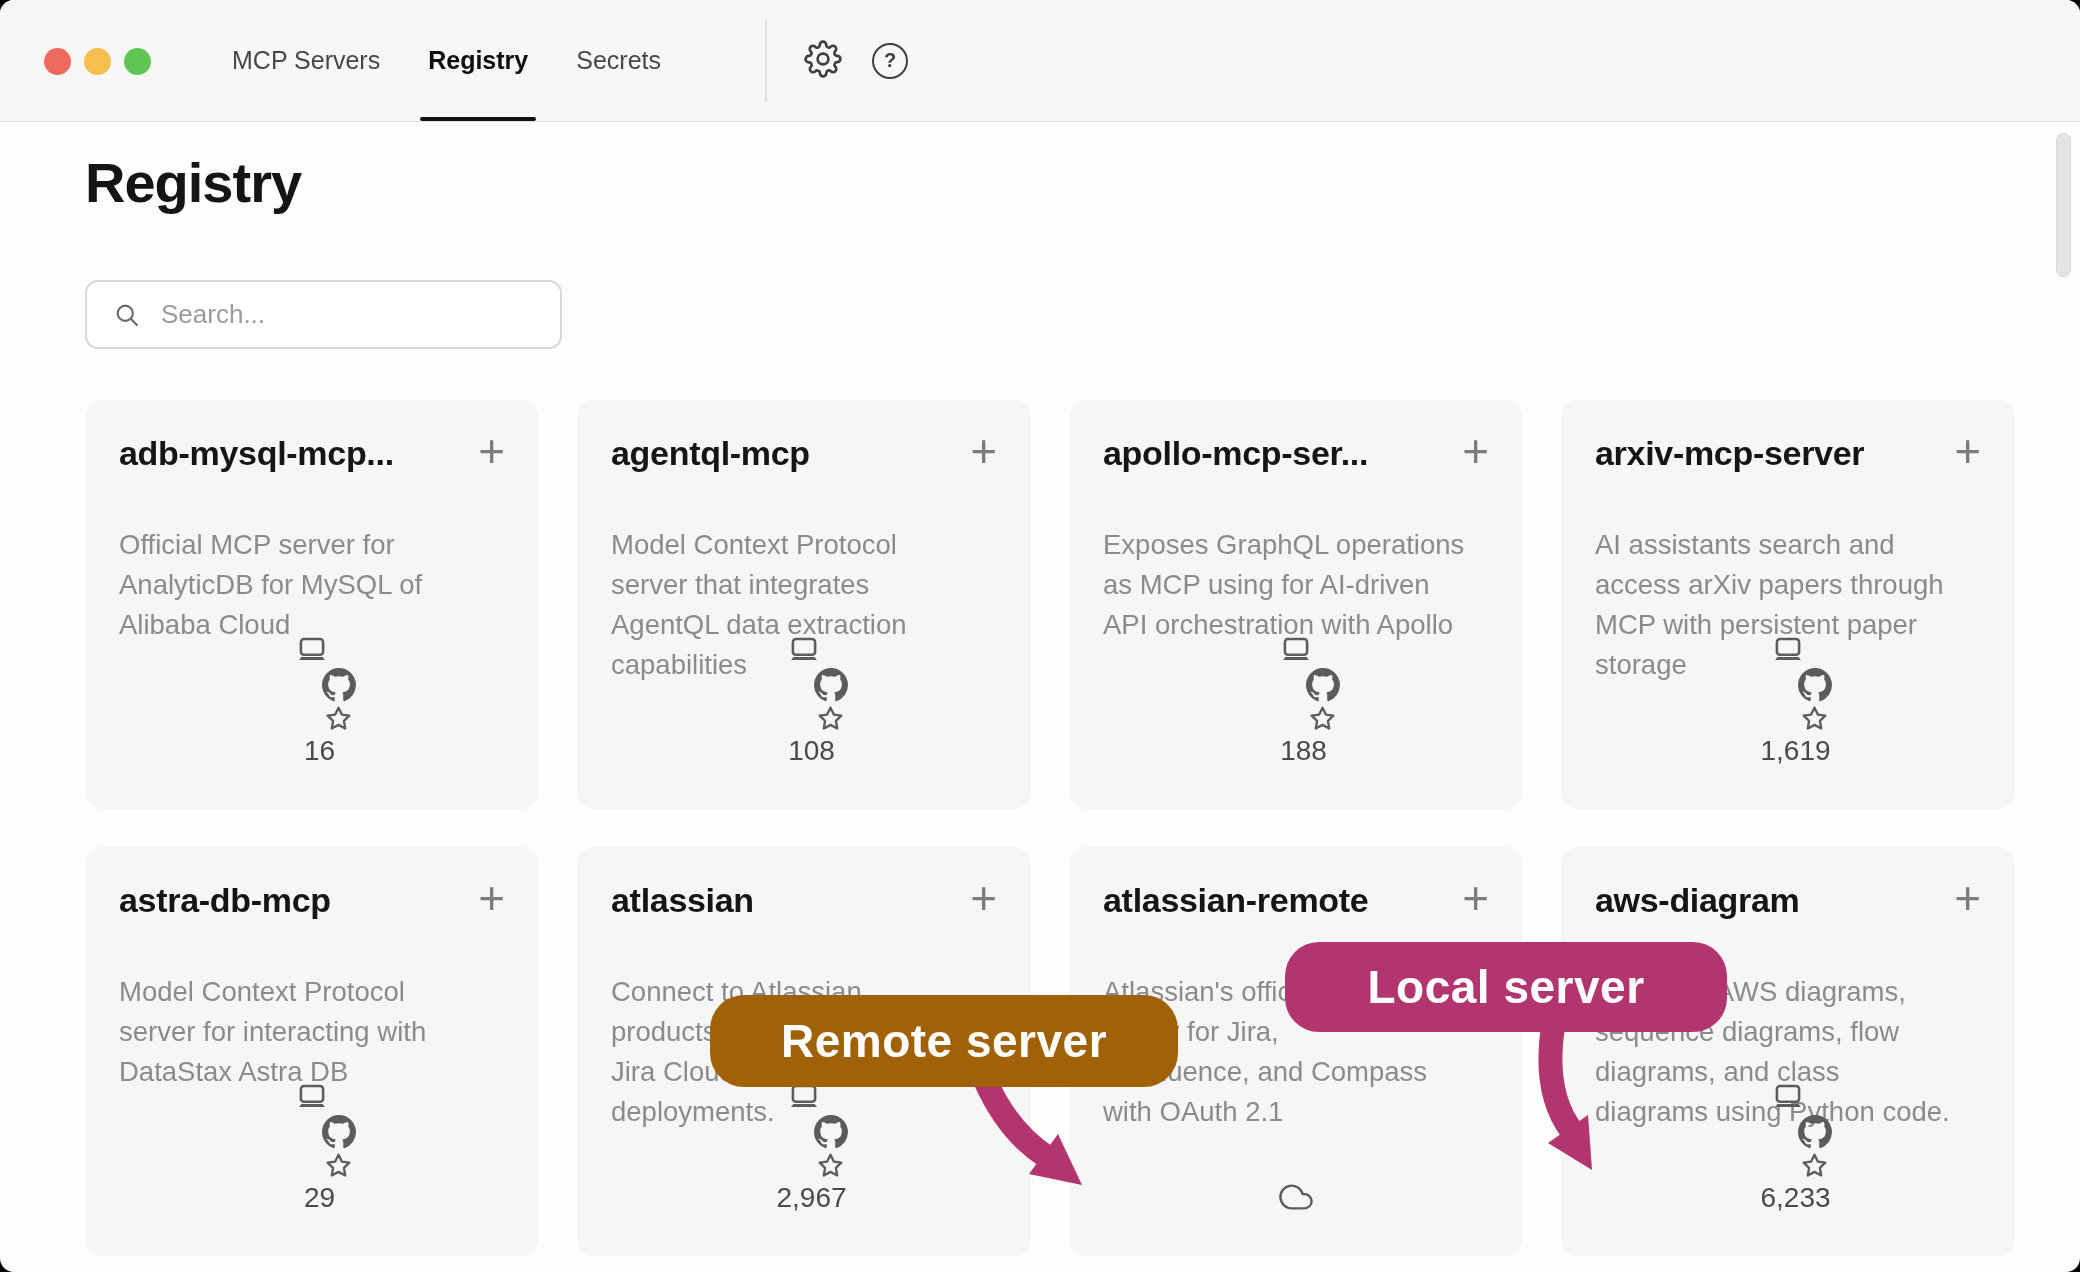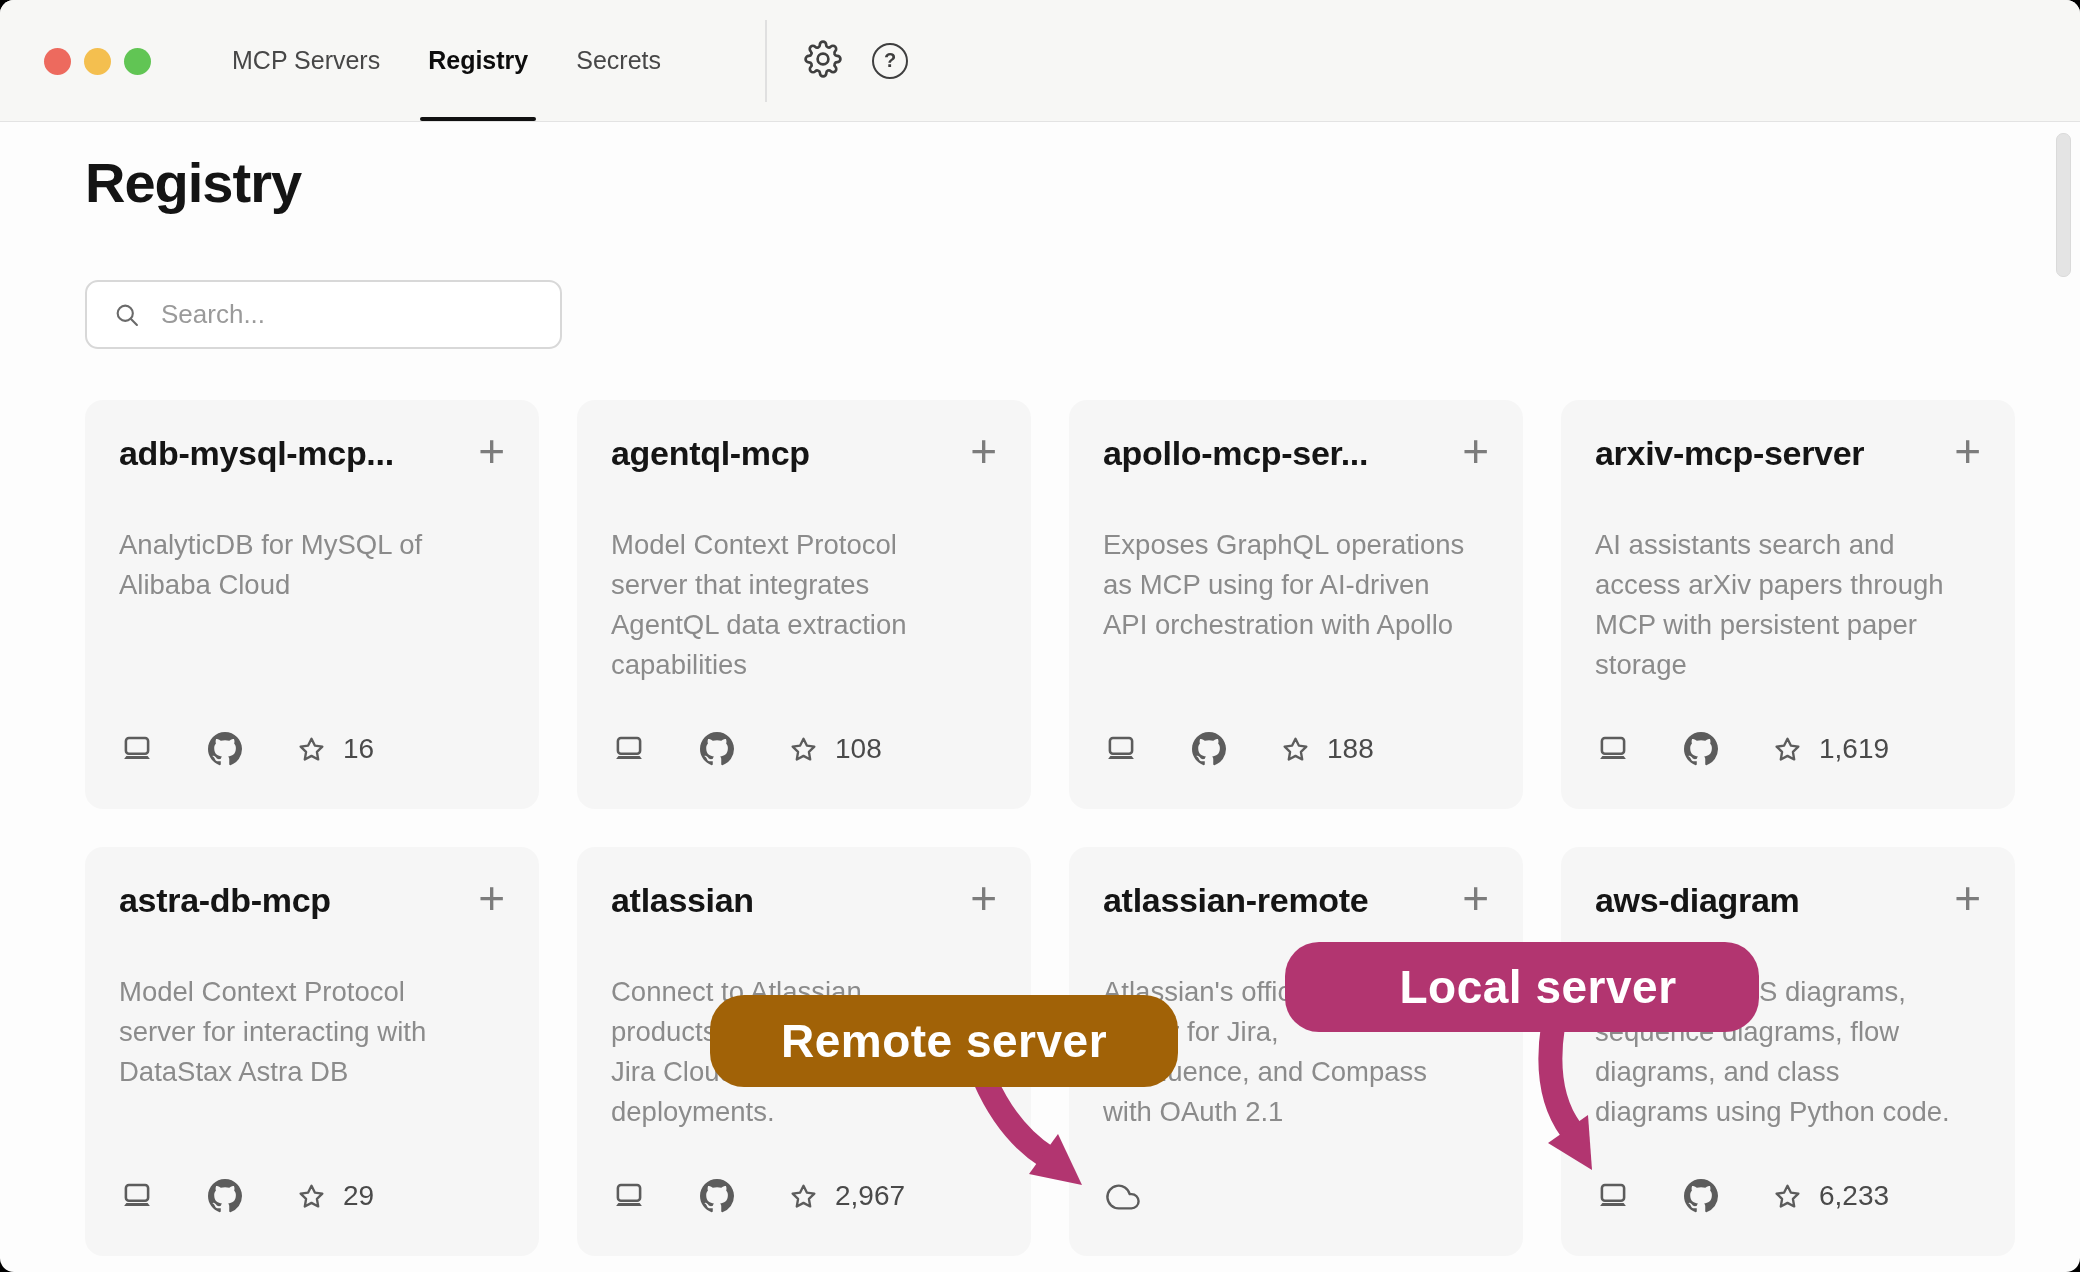--- a/index.html
+++ b/index.html
@@ -40,35 +40,35 @@
     grid-template-columns:repeat(4,454px);grid-auto-rows:409px;column-gap:33px;row-gap:36px;gap:38px;}
   .card{position:relative;background:#f6f6f6;border-radius:18px;padding:34px;box-sizing:border-box;
     cursor:pointer;}
   .card-head{display:flex;justify-content:space-between;align-items:flex-start;}
   .card-title{margin:0;font-size:34px;font-weight:700;color:#151515;letter-spacing:-0.3px;
     white-space:nowrap;overflow:hidden;max-width:340px;}
   .add-btn{background:none;border:none;padding:0;font-size:46px;font-weight:300;color:#7c7c7c;
     line-height:34px;cursor:pointer;}
   .desc{margin-top:52px;font-size:27.5px;line-height:40px;color:#8b8b8b;}
   .card-footer{position:absolute;left:34px;right:34px;bottom:42px;display:flex;align-items:center;
-    color:#5c5c5c;}
+    color:#5c5c5c;flex-direction:column;}
   .f-ico{display:flex;align-items:center;}
   .f-ico + .f-ico{margin-left:53px;}
   .star-count{margin-left:15px;font-size:28px;color:#4a4a4a;}
 
   
   .scroll-thumb{position:absolute;right:9px;top:133px;width:13px;height:142px;border-radius:7px;
     background:#e4e4e4;border:1px solid #dadada;cursor:pointer;}
 
   
   .annotation-layer{position:absolute;inset:0;z-index:50;pointer-events:none;}
   .callout{position:absolute;display:flex;align-items:center;justify-content:center;
     color:#fff;font-size:46px;font-weight:800;letter-spacing:.5px;border-radius:34px;}
   .callout.remote{left:710px;top:995px;width:468px;height:92px;}
-  .callout.local{left:1285px;top:942px;width:442px;height:90px;padding-left:32px;}
+  .callout.local{left:1285px;top:942px;width:442px;height:90px;}
   .arrows{position:absolute;inset:0;}
 </style>
 </head>
 <body>
 
 <div class="window">
 
   <header>
     <div class="traffic">
       <button class="tl" style="background:#ed6a5e"></button>
@@ -106,20 +106,21 @@
     </div>
 
     <div class="grid">
 
       <div class="card">
         <div class="card-head">
           <h3 class="card-title">adb-mysql-mcp...</h3>
           <button class="add-btn">+</button>
         </div>
         <div class="desc">
+          <div>Official MCP server for</div>
             <div>AnalyticDB for MySQL of</div>
             <div>Alibaba Cloud</div>
         </div>
         <div class="card-footer">
           <span class="f-ico">
             <svg width="36" height="36" viewBox="0 0 24 24" fill="none" stroke="#5c5c5c" stroke-width="1.7">
                 <rect x="4.6" y="4.6" width="14.8" height="10.6" rx="2"></rect>
                 <path d="M3.4 18.6h17.2l-1.5-2H4.9z" fill="#5c5c5c" stroke="none"></path>
               </svg>
             </span>

